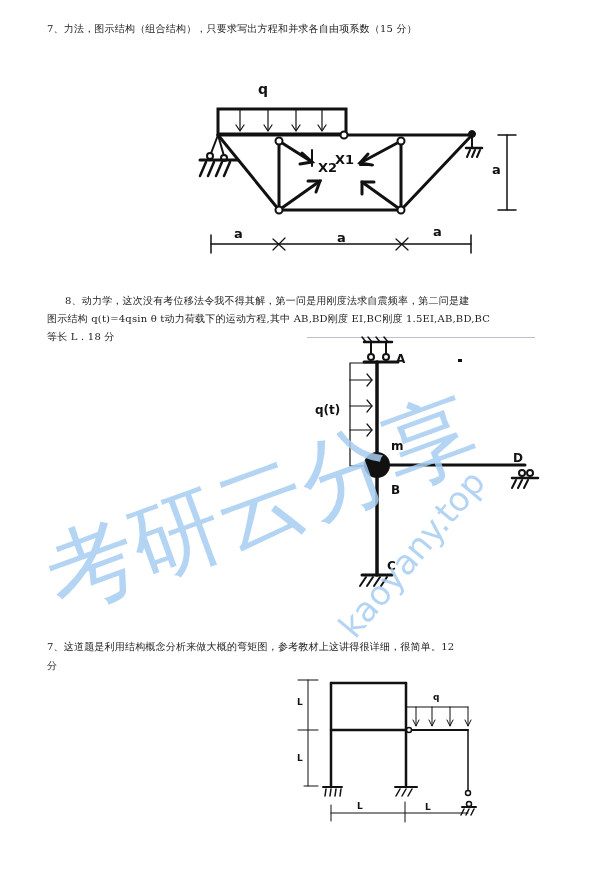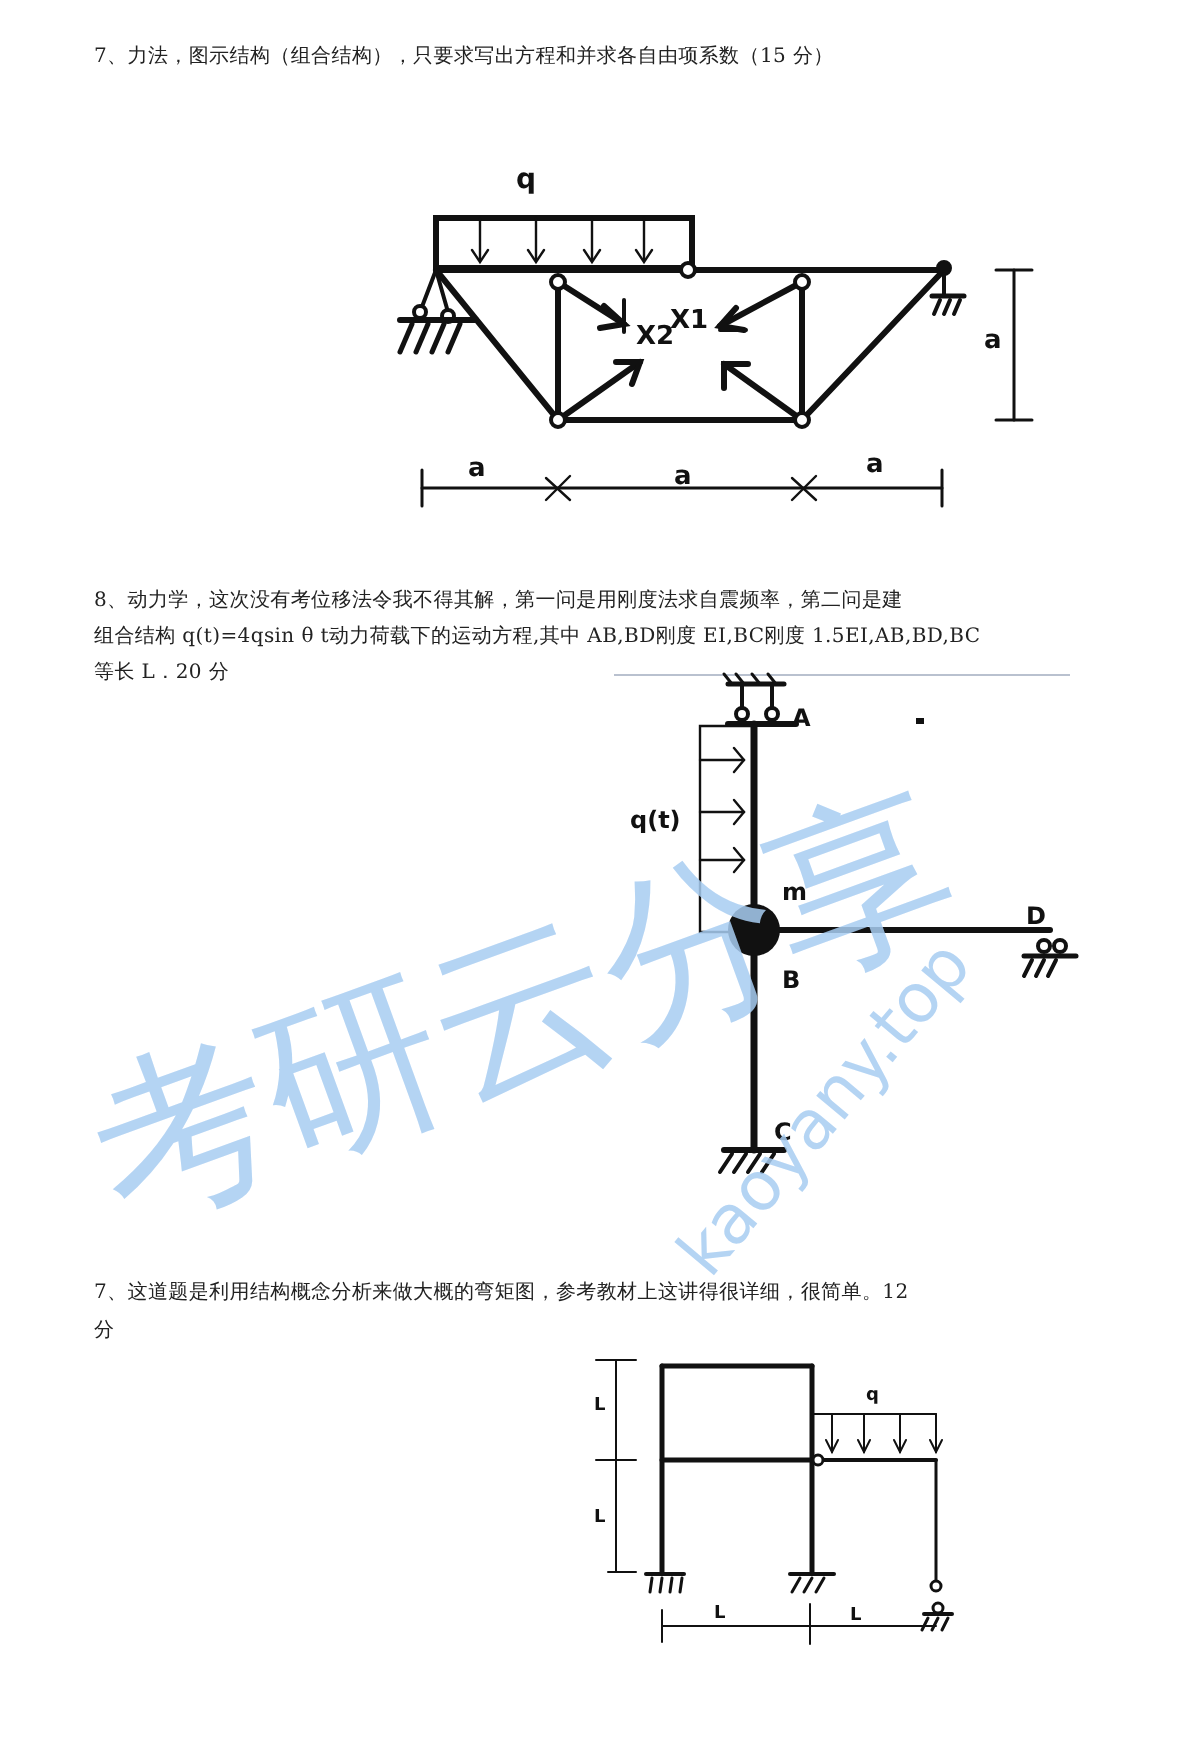--- a/index.html
+++ b/index.html
@@ -94,23 +94,23 @@
     <text x="68" y="24" font-size="14">q</text>
     <text x="128" y="102" font-size="13">X2</text>
     <text x="145" y="94" font-size="13">X1</text>
     <text x="302" y="104" font-size="13">a</text>
     <text x="44" y="168" font-size="13">a</text>
     <text x="147" y="172" font-size="13">a</text>
     <text x="243" y="166" font-size="13">a</text>
   </g>
 </svg>
 
-<div class="q" style="top:290px;">8、动力学，这次没有考位移法令我不得其解，第一问是用刚度法求自震频率，第二问是建</div>
-<div class="q" style="top:308px;">组合结构 q(t)=4qsin θ t动力荷载下的运动方程,其中 AB,BD刚度 EI,BC刚度 1.5EI,AB,BD,BC</div>
-<div class="q" style="top:326px;">等长 L．20 分</div>
+<div class="q" style="top:290px;margin-left:18px;">8、动力学，这次没有考位移法令我不得其解，第一问是用刚度法求自震频率，第二问是建</div>
+<div class="q" style="top:308px;">图示结构 q(t)=4qsin θ t动力荷载下的运动方程,其中 AB,BD刚度 EI,BC刚度 1.5EI,AB,BD,BC</div>
+<div class="q" style="top:326px;">等长 L．18 分</div>
 
 <div style="position:absolute;left:307px;top:337px;width:228px;height:1px;background:#b9c1cf;"></div>
 
 <svg class="fig" style="left:300px;top:330px;" width="250" height="260" viewBox="0 0 250 260">
   <g stroke="#111" fill="none" stroke-linecap="round">
 
     <line x1="64" y1="12" x2="92" y2="12" stroke-width="2.5"></line>
     <g stroke-width="1.5">
         <line x1="66" y1="12" x2="62" y2="7"></line>
         <line x1="72" y1="12" x2="68" y2="7"></line>

